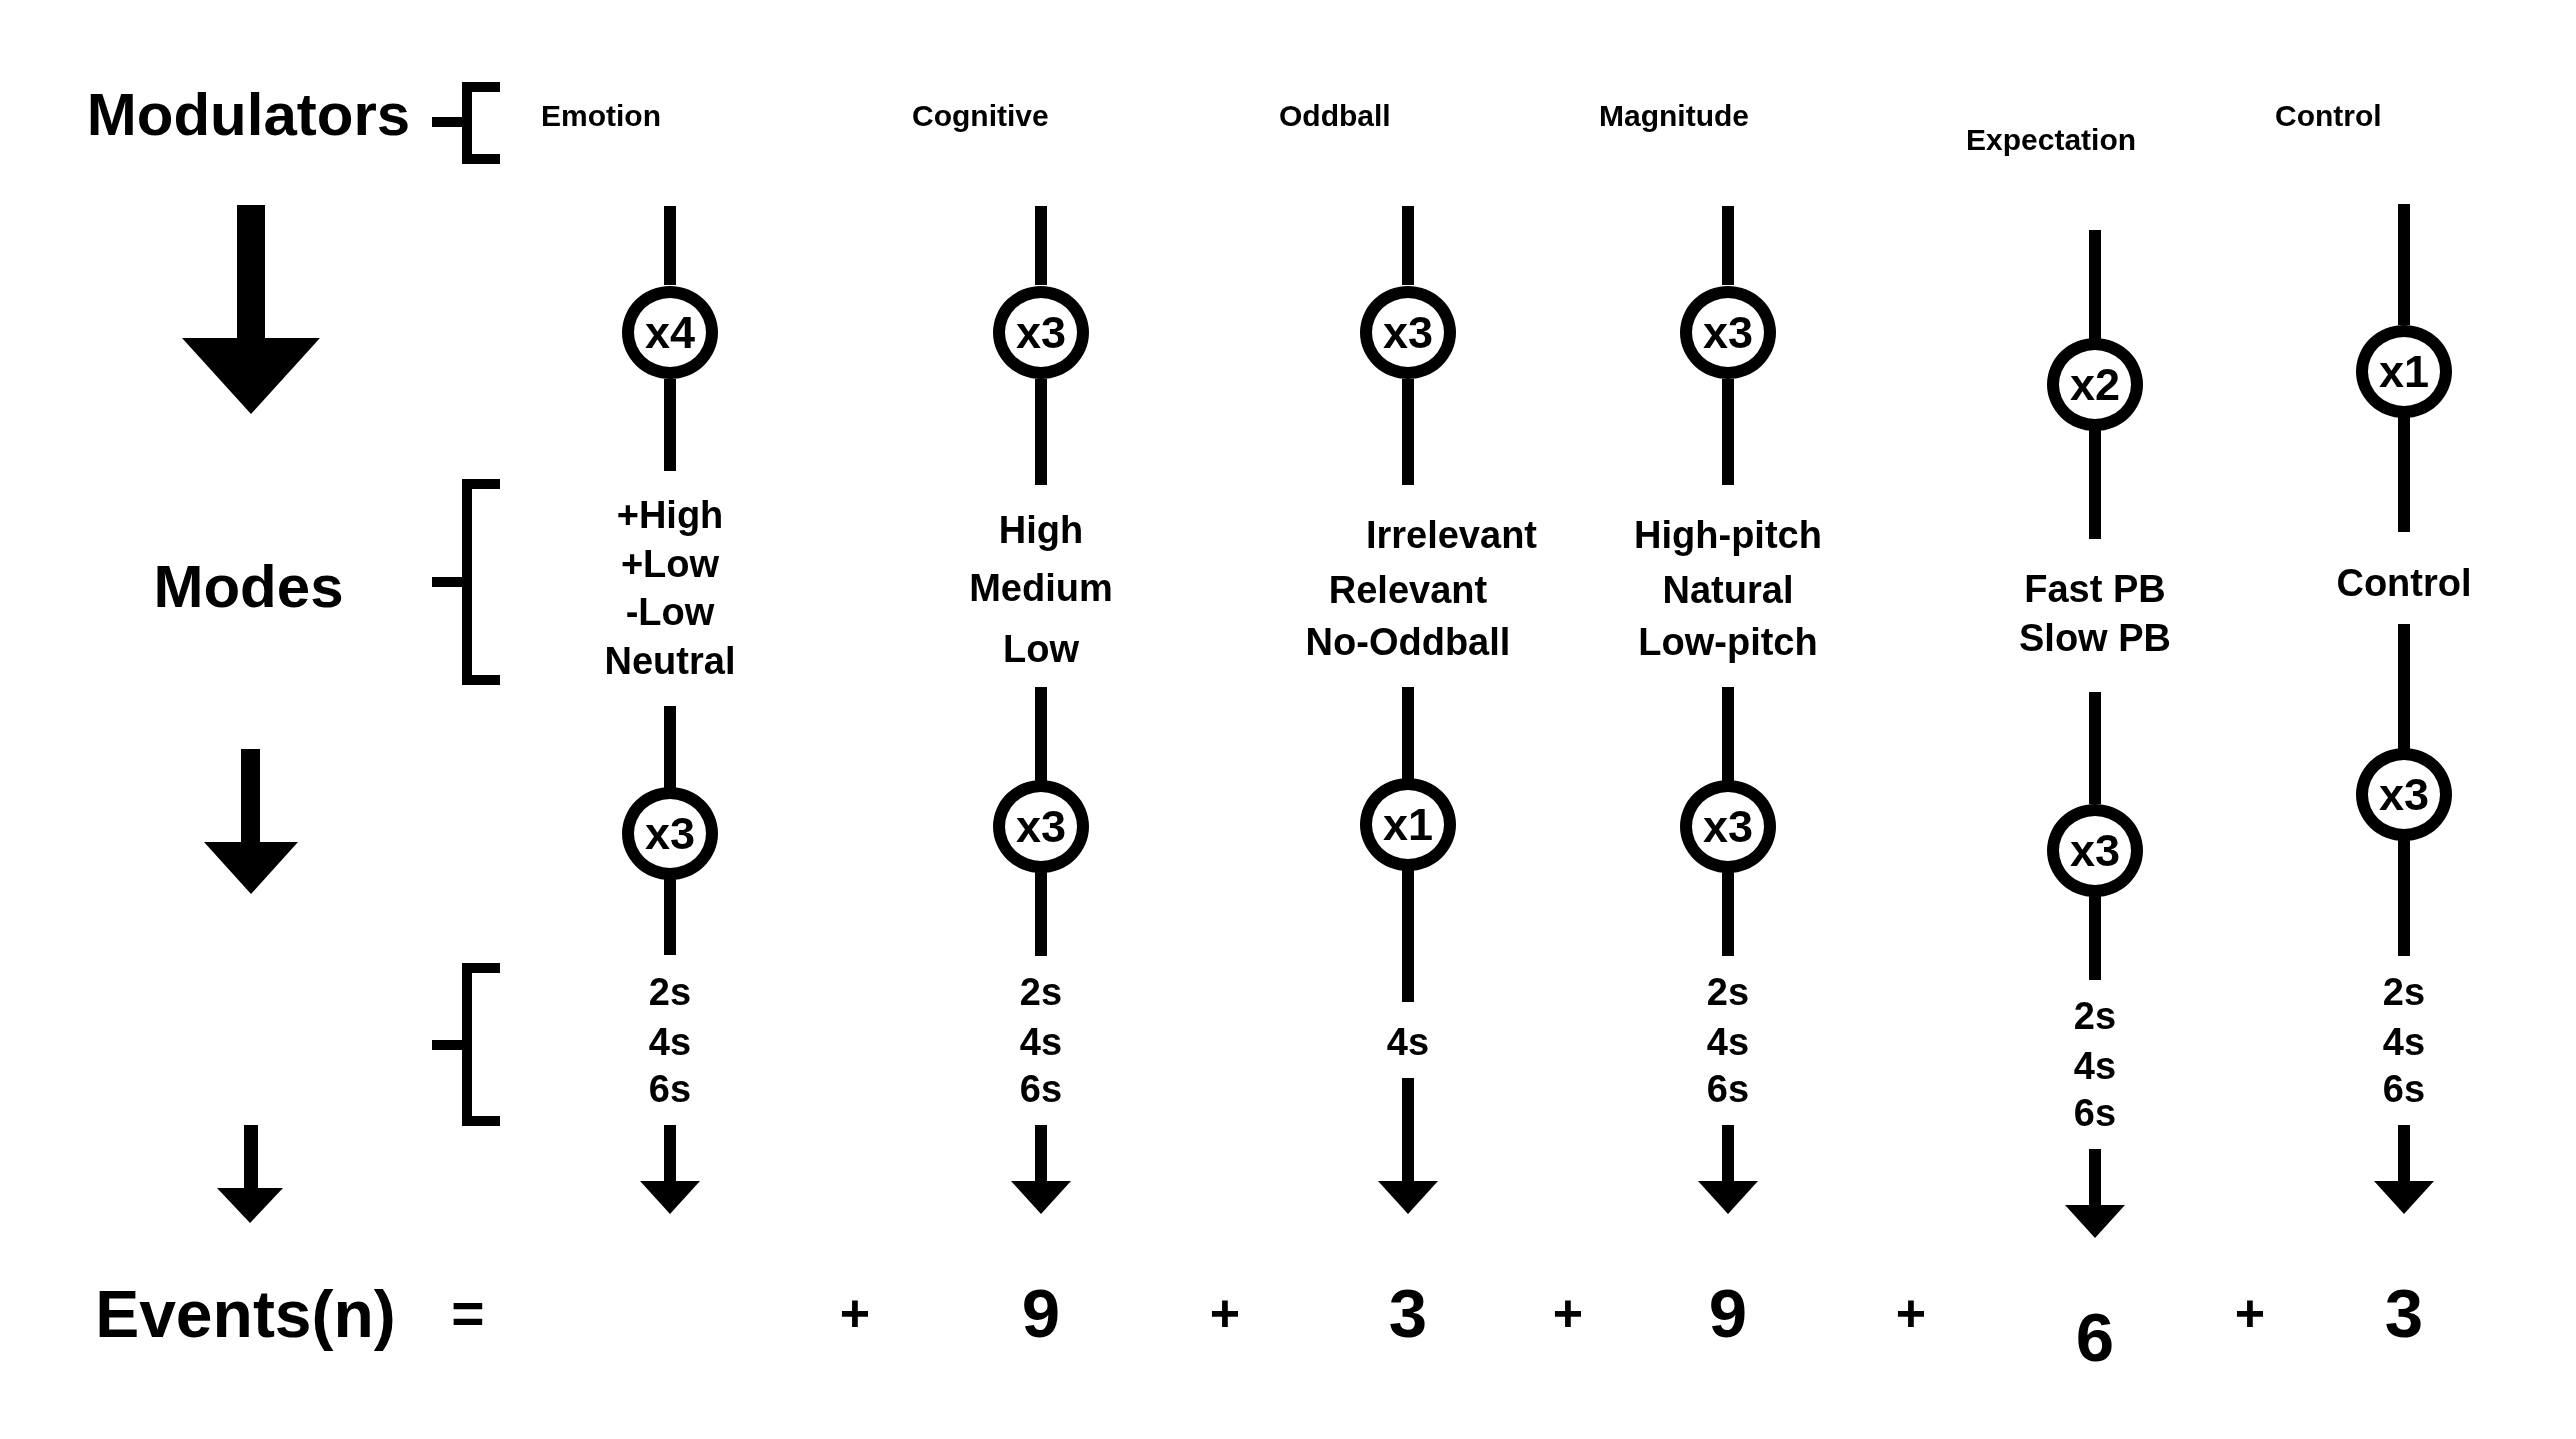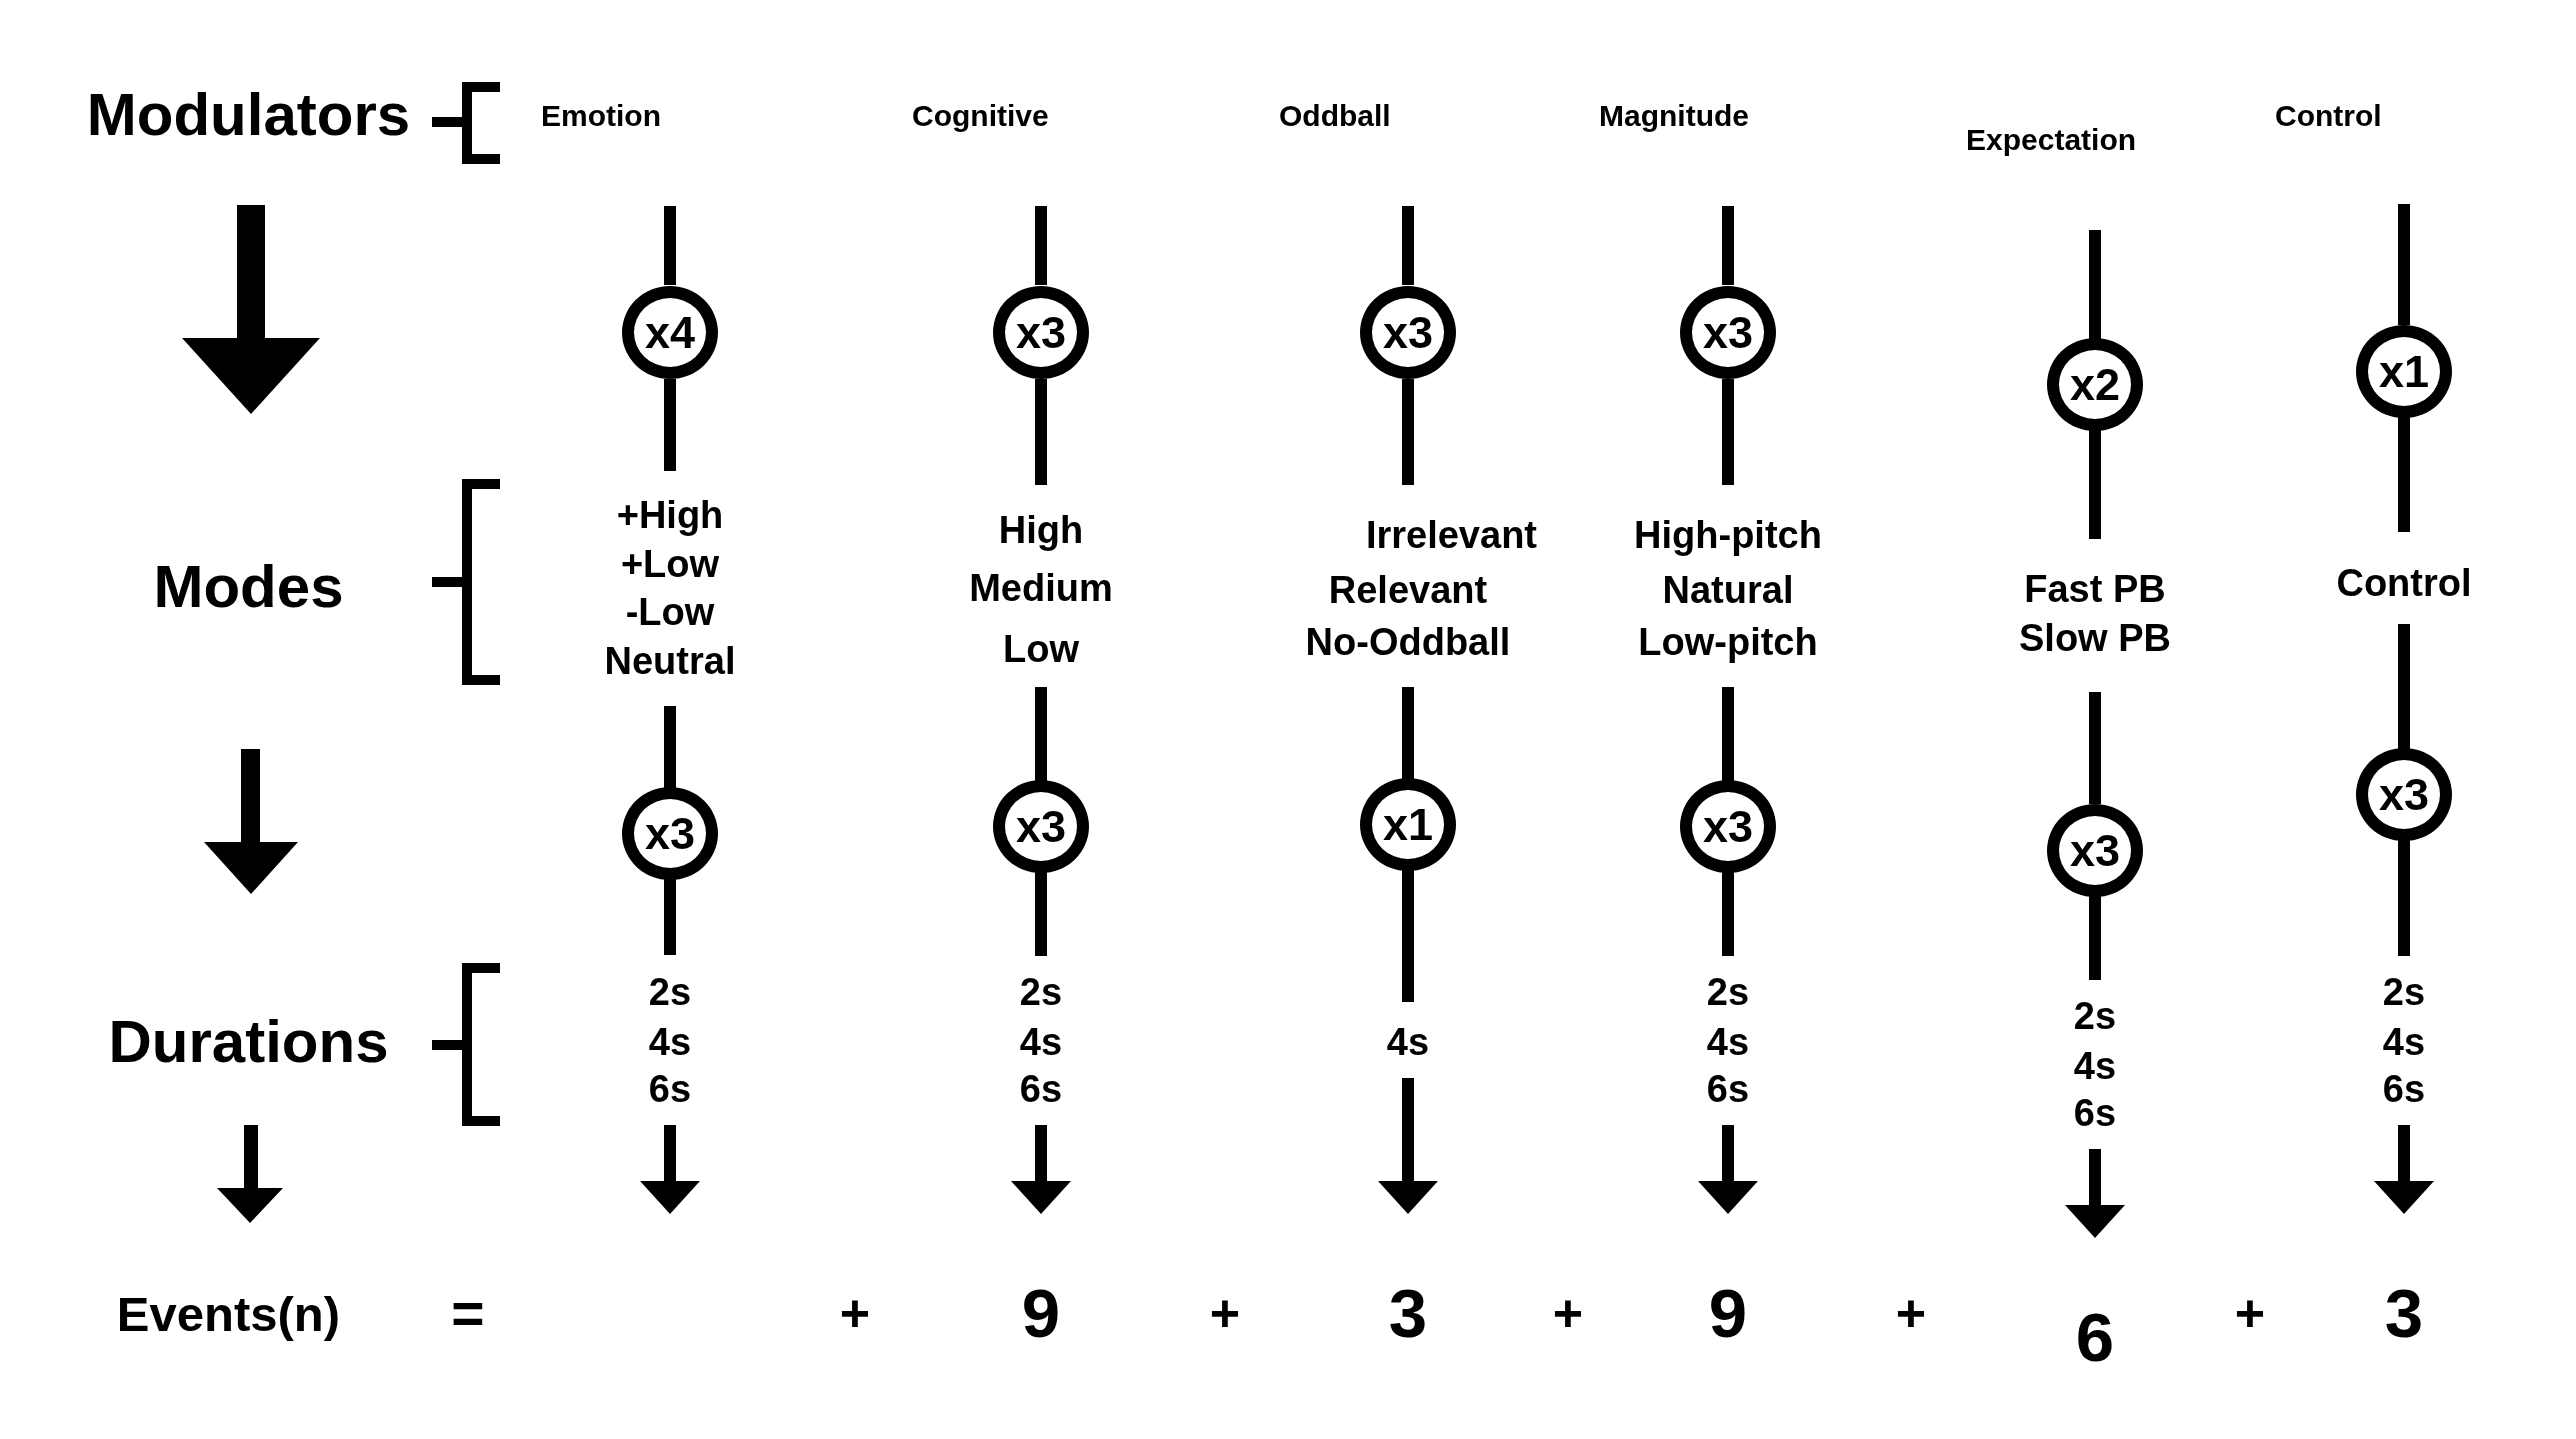--- a/index.html
+++ b/index.html
@@ -46,30 +46,29 @@
 
   <div class="rail-label" style="top:556px;">Modes</div>
   <div class="bracket" style="top:479px;height:206px;"></div>
   <div class="bdash" style="top:577px;"></div>
 
   <div>
     <div class="shaft" style="left:241px;top:749px;width:19px;height:94px;"></div>
     <div class="head" style="left:204px;top:842px;border-left:47px solid transparent;border-right:47px solid transparent;border-top:52px solid #000;"></div>
   </div>
 
-  <div class="rail-label" style="top:1011px;">Durations</div>
   <div class="bracket" style="top:963px;height:163px;"></div>
   <div class="bdash" style="top:1040px;"></div>
 
   <div>
     <div class="shaft" style="left:244px;top:1125px;width:13.7px;height:63px;"></div>
     <div class="head" style="left:217px;top:1188px;border-left:33px solid transparent;border-right:33px solid transparent;border-top:35px solid #000;"></div>
   </div>
 
-  <div class="rail-label" style="top:1278px;left:14px;font-size:49px;line-height:72px;">Events(n)</div>
+  <div class="rail-label" style="top:1278px;left:31px;font-size:66px;line-height:72px;">Events(n)</div>
   <div class="abs" style="left:425px;top:1281px;width:86px;text-align:center;font-size:57px;line-height:65px;">=</div>
 
   <div class="col" style="left:541px;">
     <div class="col-header">Emotion</div>
     <div class="vl" style="top:206px;height:79px;"></div>
     <div class="circ" style="top:286px;">x4</div>
     <div class="vl" style="top:379px;height:92px;"></div>
     <div class="mode" style="top:491px;">+High</div>
     <div class="mode" style="top:540px;">+Low</div>
     <div class="mode" style="top:588px;">-Low</div>

